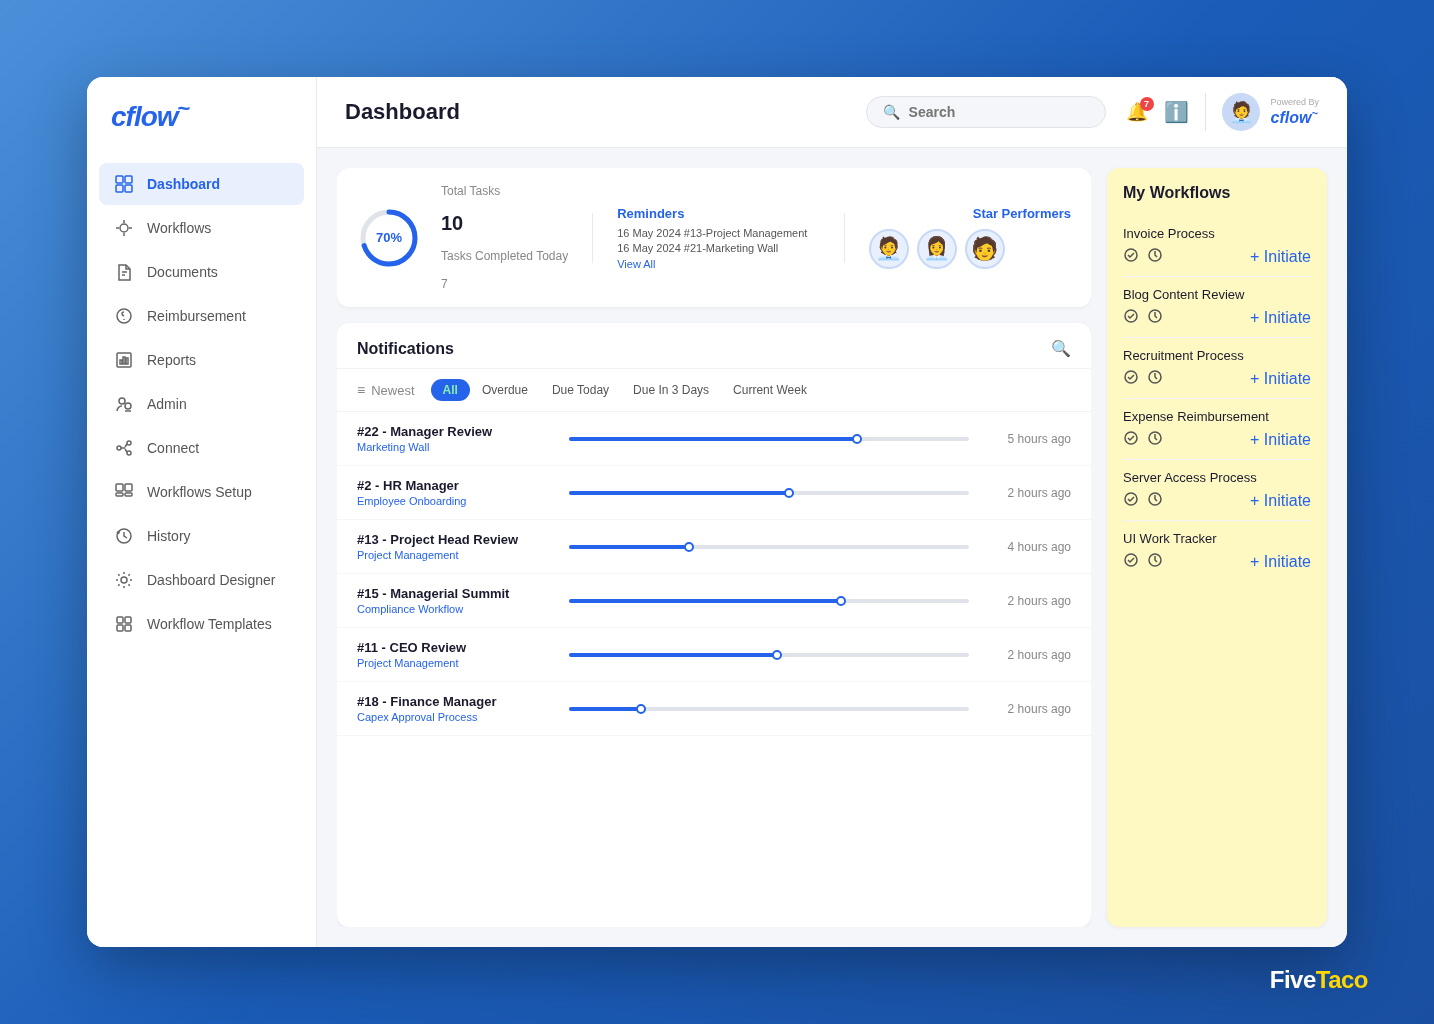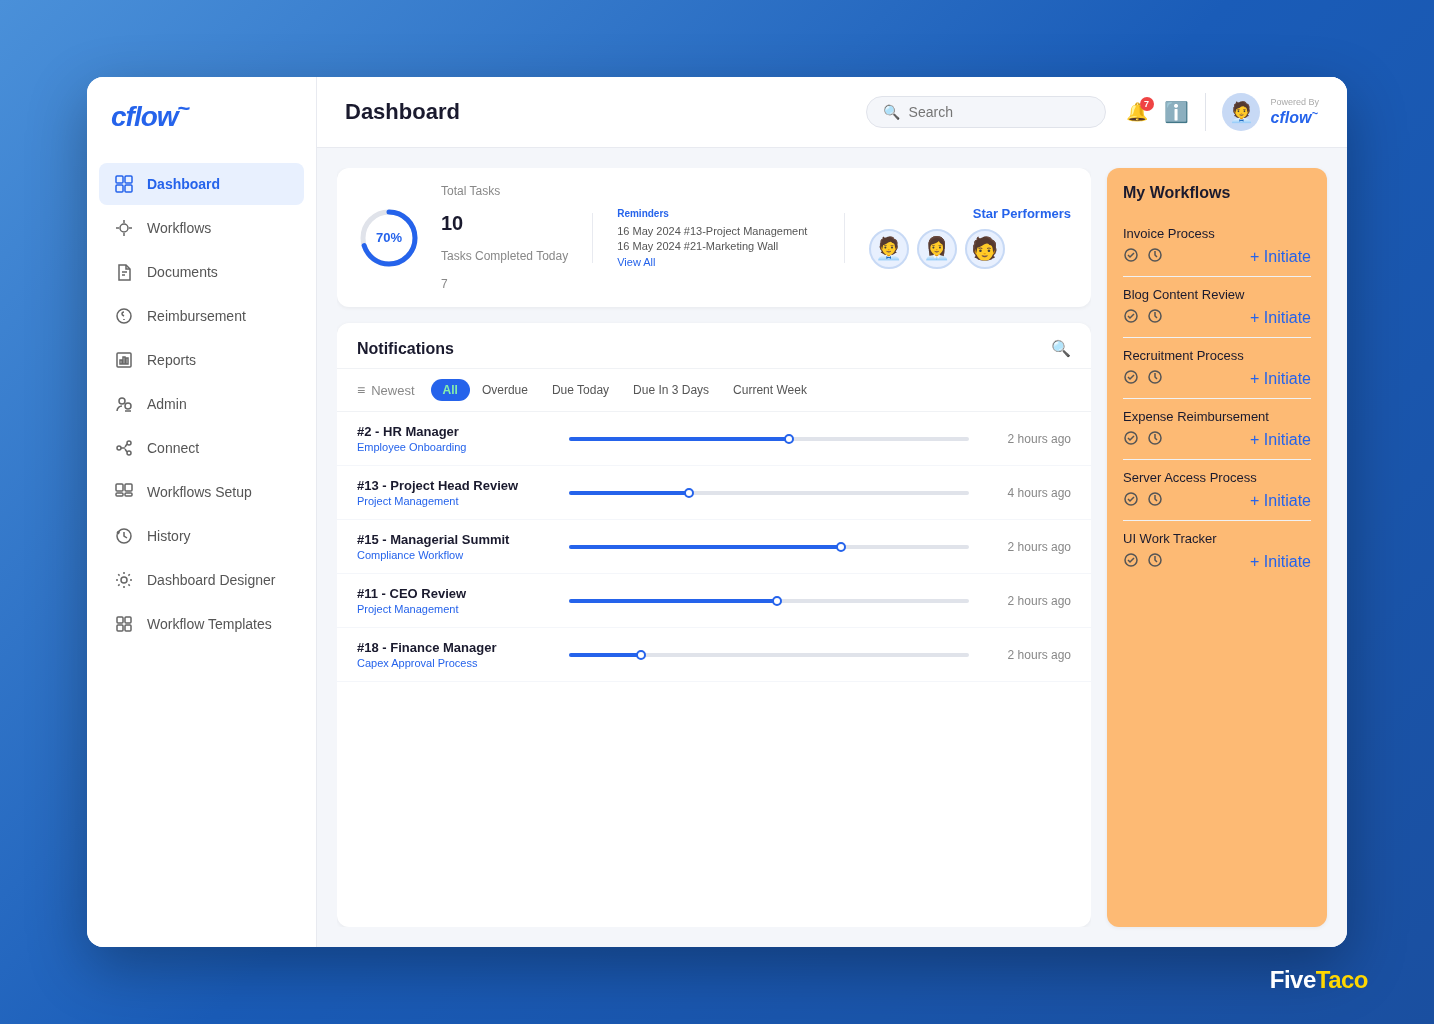--- a/index.html
+++ b/index.html
@@ -105,20 +105,21 @@
       width: 240px;
     }
     .search-icon { color: #888; font-size: 14px; }
     .search-input {
       border: none;
       background: transparent;
       outline: none;
       font-size: 14px;
       color: #0c4a6e;
       width: 100%;
+      font-weight: bold;
     }
     .header-icons {
       display: flex;
       align-items: center;
       gap: 16px;
     }
     .notif-btn {
       position: relative;
       cursor: pointer;
       font-size: 18px;
@@ -213,21 +214,21 @@
       flex-direction: column;
       gap: 14px;
     }
     .stats-label { font-size: 12px; color: #888; }
     .stats-value { font-size: 20px; font-weight: 700; color: #1a1a2e; }
     .stats-sub { font-size: 12px; color: #888; }
     .divider-v { width: 1px; background: #e8eaf0; height: 50px; margin: 0 4px; }
     .reminders-section {
       flex: 1;
     }
-    .reminders-title { font-size: 10px; font-weight: 600; color: #2563eb; margin-bottom: 6px; }
+    .reminders-title { font-size: 13px; font-weight: 600; color: #2563eb; margin-bottom: 6px; }
     .reminder-item { font-size: 11px; color: #555; margin-bottom: 3px; }
     .view-all { font-size: 11px; color: #2563eb; cursor: pointer; margin-top: 4px; }
     .star-section { flex: 1; text-align: right; }
     .star-title { font-size: 13px; font-weight: 600; color: #2563eb; margin-bottom: 8px; }
     .star-avatars { display: flex; gap: 8px; }
     .star-avatar {
       width: 40px;
       height: 40px;
       border-radius: 50%;
       display: flex;
@@ -307,21 +308,21 @@
       border: 2px solid #2563eb;
       background: #fff;
       position: absolute;
       top: 50%;
       transform: translateY(-50%);
     }
     .notif-time { font-size: 12px; color: #888; flex: 0 0 90px; text-align: right; }
     
     .right-panel {
       width: 220px;
-      background: #fdba74;
+      background: #fef9c3;
       border-radius: 12px;
       padding: 16px;
       box-shadow: 0 1px 4px rgba(0,0,0,0.06);
       overflow-y: auto;
       flex-shrink: 0;
     }
     .workflows-title { font-size: 16px; font-weight: 700; color: #1a1a2e; margin-bottom: 14px; }
     .workflow-card {
       border-bottom: 1px solid #f0f2f5;
       padding: 10px 0;
@@ -536,20 +537,33 @@
           <div class="filter-bar">
             <span class="filter-label">
               <span style="font-size:14px;">≡</span>
               <span>Newest</span>
             </span>
             <div id="filter-buttons"><button class="filter-btn active">All</button><button class="filter-btn">Overdue</button><button class="filter-btn">Due Today</button><button class="filter-btn">Due In 3 Days</button><button class="filter-btn">Current Week</button></div>
           </div>
           <div class="notif-list" id="notif-list">
               <div class="notif-row">
       <div class="notif-info">
+        <div class="notif-name">#22 - Manager Review</div>
+        <div class="notif-tag">Marketing Wall</div>
+      </div>
+      <div class="notif-progress">
+        <div class="progress-track">
+          <div class="progress-fill" style="width:72%"></div>
+          <div class="progress-dot" style="left:calc(72% - 5px)"></div>
+        </div>
+      </div>
+      <div class="notif-time">5 hours ago</div>
+    </div>
+              <div class="notif-row">
+      <div class="notif-info">
         <div class="notif-name">#2 - HR Manager</div>
         <div class="notif-tag">Employee Onboarding</div>
       </div>
       <div class="notif-progress">
         <div class="progress-track">
           <div class="progress-fill" style="width:55%"></div>
           <div class="progress-dot" style="left:calc(55% - 5px)"></div>
         </div>
       </div>
       <div class="notif-time">2 hours ago</div>

